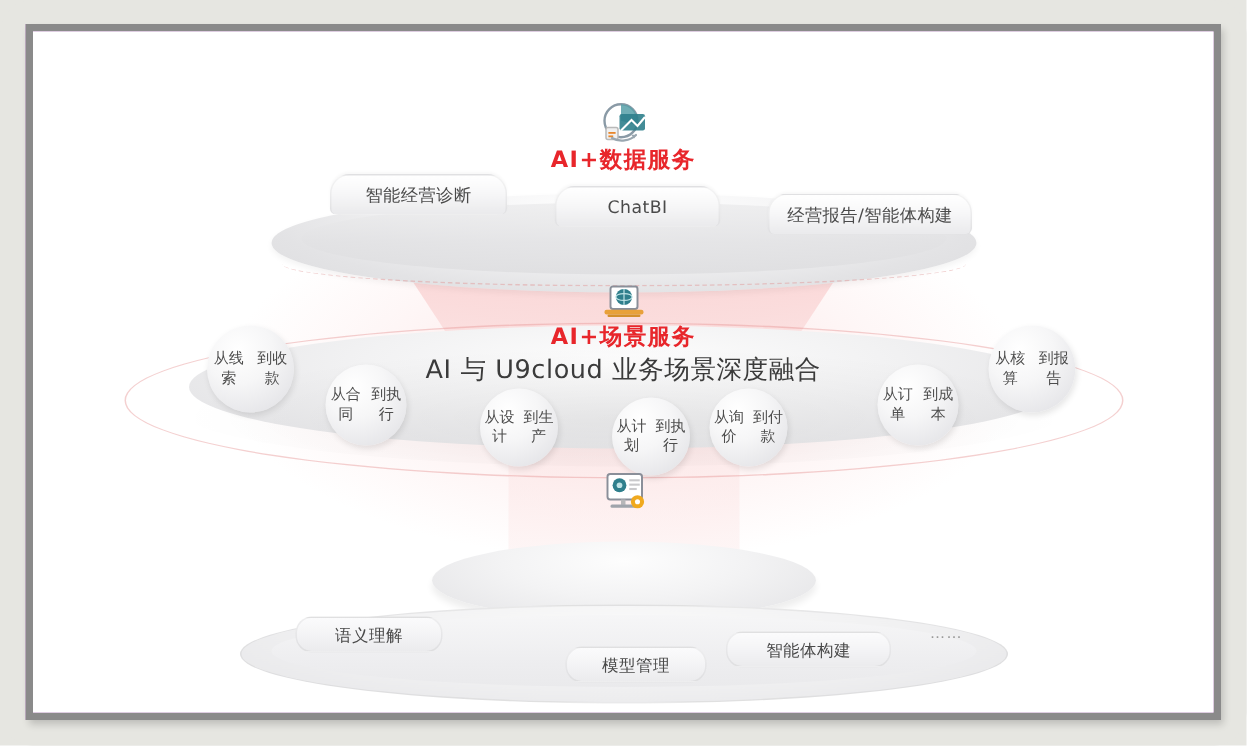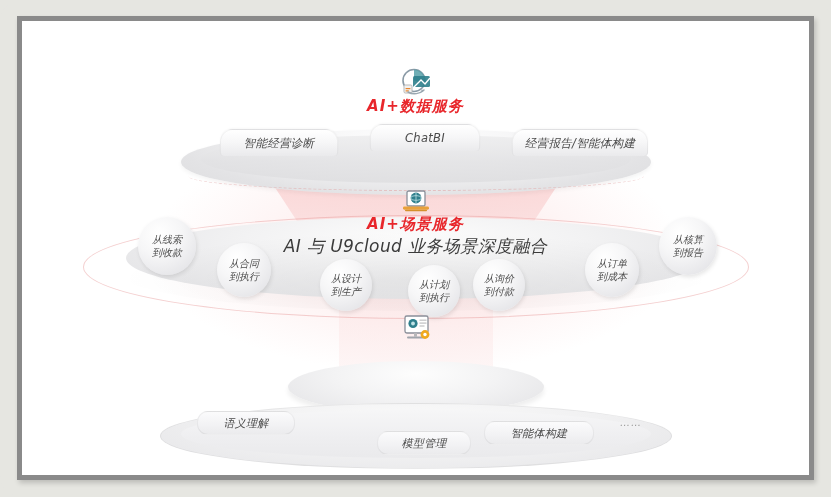--- a/index.html
+++ b/index.html
@@ -15,21 +15,20 @@
     background:#e6e6e1;
     border-radius:22px;
     padding:0;
   }
   #frame-inner{
     position:absolute;left:17px;top:16px;width:797px;height:464px;
     box-sizing:border-box;
     border:5px solid #8a8a8a;
     background:#f0abfc;
     box-shadow:2px 3px 5px rgba(0,0,0,0.18);
-    font-style:italic;
   }
   #canvas{
     position:absolute;left:0;top:0;right:0;bottom:0;
     overflow:hidden;
     background:#ffffff;
   }
 
   
   .funnel{
     position:absolute;
@@ -105,21 +104,21 @@
     height:26px;
     border-radius:13px 13px 4px 4px;
     background:linear-gradient(to bottom,#ffffff 0%,#f7f7f8 45%,#eaeaec 100%);
     border:1px solid rgba(0,0,0,0.045);
     border-bottom:none;
     display:flex;align-items:center;justify-content:center;
     font-size:11.5px;color:#4a4a4a;
     letter-spacing:.3px;
     box-shadow:0 -1px 2px rgba(0,0,0,0.03);
   }
-  #tab-0{left:198px;top:108px;width:116px;}
+  #tab-0{left:198px;top:95px;width:116px;}
   #tab-1{left:348px;top:103px;width:108px;}
   #tab-2{left:490px;top:108px;width:134px;}
   #top-center-label{
     position:absolute;left:0;right:0;top:142px;
     text-align:center;font-size:11.5px;color:#5b5b5b;letter-spacing:.5px;
   }
 
   
   .tier-title{
     position:absolute;left:0;right:0;text-align:center;
@@ -165,21 +164,21 @@
     background:radial-gradient(ellipse at 50% 60%, rgba(0,0,0,0.05) 0%, rgba(0,0,0,0) 70%);
   }
 
   
   .bubble{
     position:absolute;
     border-radius:50%;
     background:
       radial-gradient(circle at 36% 28%, #ffffff 0%, #f6f6f7 40%, #e6e6e9 80%, #dcdce0 100%);
     box-shadow:1px 2px 4px rgba(0,0,0,0.10);
-    display:flex;flex-direction:column;
+    display:flex;flex-direction:row;
     align-items:center;justify-content:center;
     font-size:10px;color:#4d4d4d;line-height:1.35;
     text-align:center;
   }
 
   
   #bot-disc{
     position:absolute;left:50%;top:340px;transform:translateX(-50%);
     width:256px;height:52px;
     border-radius:50%/50%;

